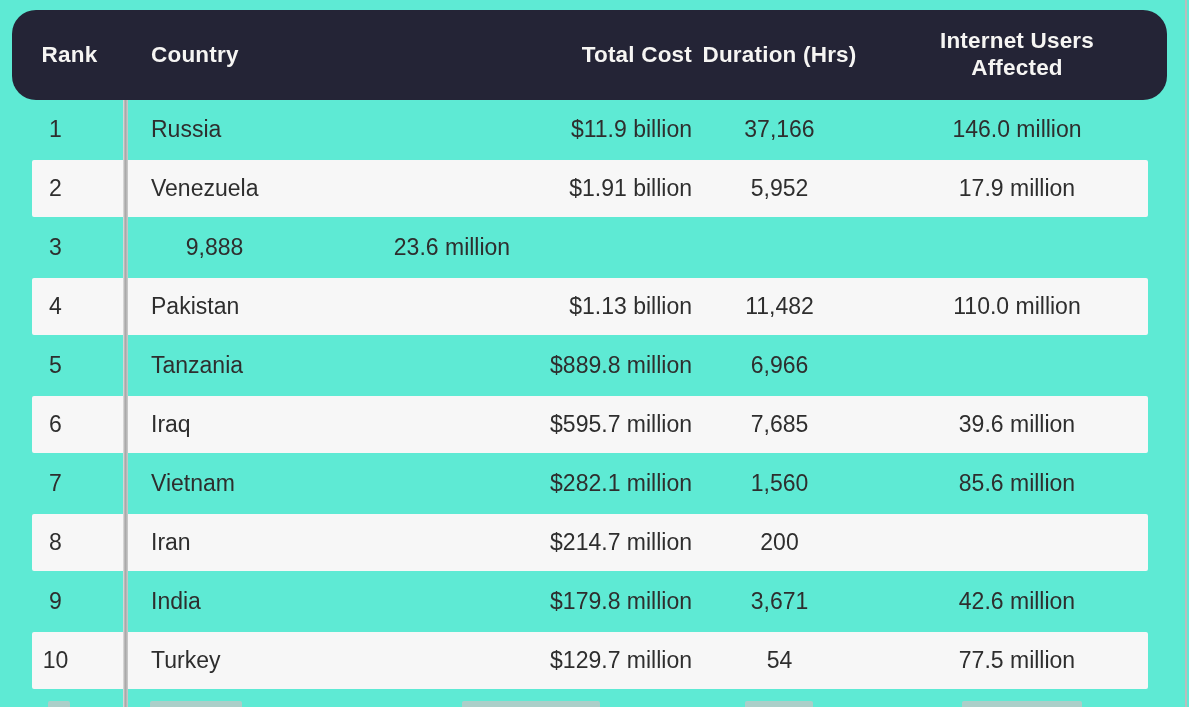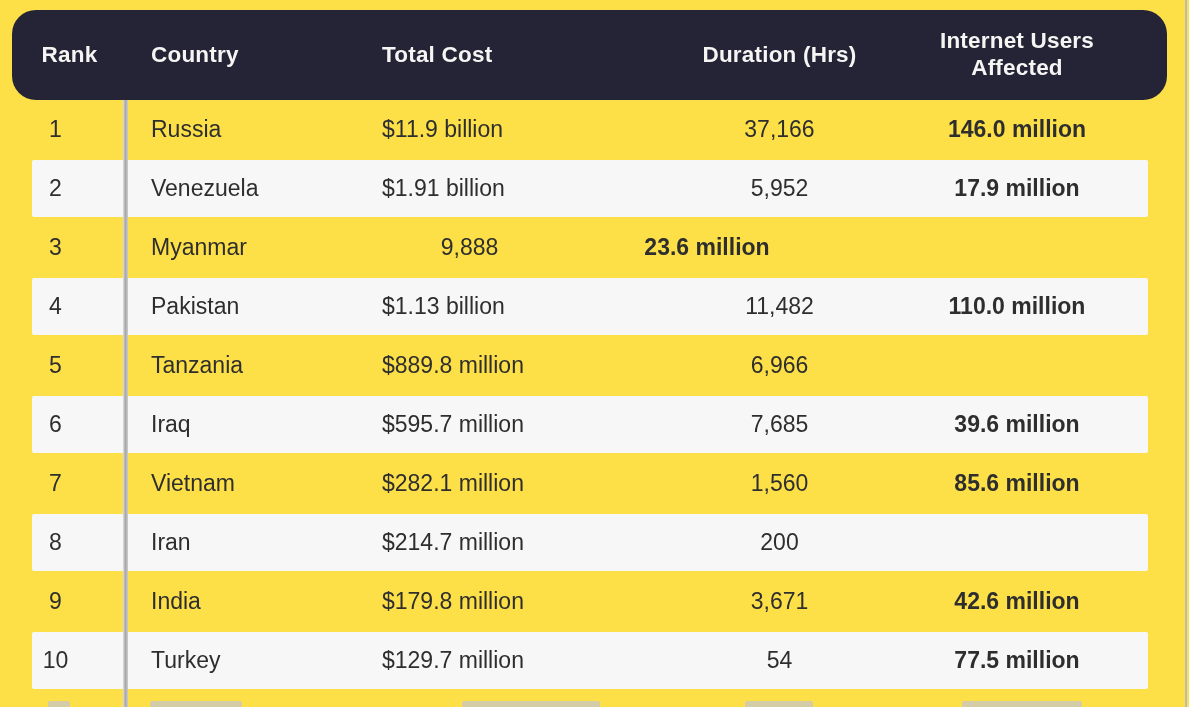--- a/index.html
+++ b/index.html
@@ -2,44 +2,44 @@
 <html><head>
 <meta charset="utf-8">
 <style>
   * { margin: 0; padding: 0; box-sizing: border-box; }
   html, body { background: #ffffff; }
   body {
     font-family: "Liberation Sans", "DejaVu Sans", sans-serif;
     width: 1189px; height: 707px; overflow: hidden; position: relative;
   }
   .stage {
-    position: relative; width: 1189px; height: 707px; background: #fde047; overflow: hidden;
+    position: relative; width: 1189px; height: 707px; background: #5eead4; overflow: hidden;
   }
 
   
   .header-bar {
     position: absolute; left: 12px; top: 10px; width: 1155px; height: 90px;
     background: #242436; border-radius: 24px;
     display: flex; align-items: center;
     z-index: 3;
   }
   .header-bar .cell {
     color: #f6f5f3; font-weight: bold; font-size: 22.5px; line-height: 1.18;
     letter-spacing: 0.2px;
   }
   .header-bar .cell span { display: inline-block; }
   .header-bar .c4 span { max-width: 195px; }
 
   
   .cell { flex: 0 0 auto; display: block; }
   .c0 { width: 115px; text-align: center; }
   .c1 { width: 255px; text-align: left; padding-left: 24px; }
-  .c2 { width: 310px; text-align: left; }
+  .c2 { width: 310px; text-align: right; }
   .c3 { width: 175px; text-align: center; }
-  .c4 { width: 300px; text-align: center; font-weight: bold; }
+  .c4 { width: 300px; text-align: center; }
 
   
   .table-body { position: absolute; left: 0; top: 100px; width: 1189px; z-index: 2; }
   .row {
     position: relative; height: 59px;
     display: flex; align-items: center;
   }
   .row::before {
     content: ""; position: absolute; left: 20px; right: 19px; top: 1px; bottom: 1px;
     background: transparent; z-index: 0; border-radius: 2px;
@@ -100,21 +100,20 @@
       </div>
       <div class="row alt">
         <div class="cell c0">2</div>
         <div class="cell c1">Venezuela</div>
         <div class="cell c2">$1.91 billion</div>
         <div class="cell c3">5,952</div>
         <div class="cell c4">17.9 million</div>
       </div>
       <div class="row">
         <div class="cell c0">3</div>
-        <div class="cell c1">Myanmar</div>
         <div class="cell c3">9,888</div>
         <div class="cell c4">23.6 million</div>
       </div>
       <div class="row alt">
         <div class="cell c0">4</div>
         <div class="cell c1">Pakistan</div>
         <div class="cell c2">$1.13 billion</div>
         <div class="cell c3">11,482</div>
         <div class="cell c4">110.0 million</div>
       </div>

